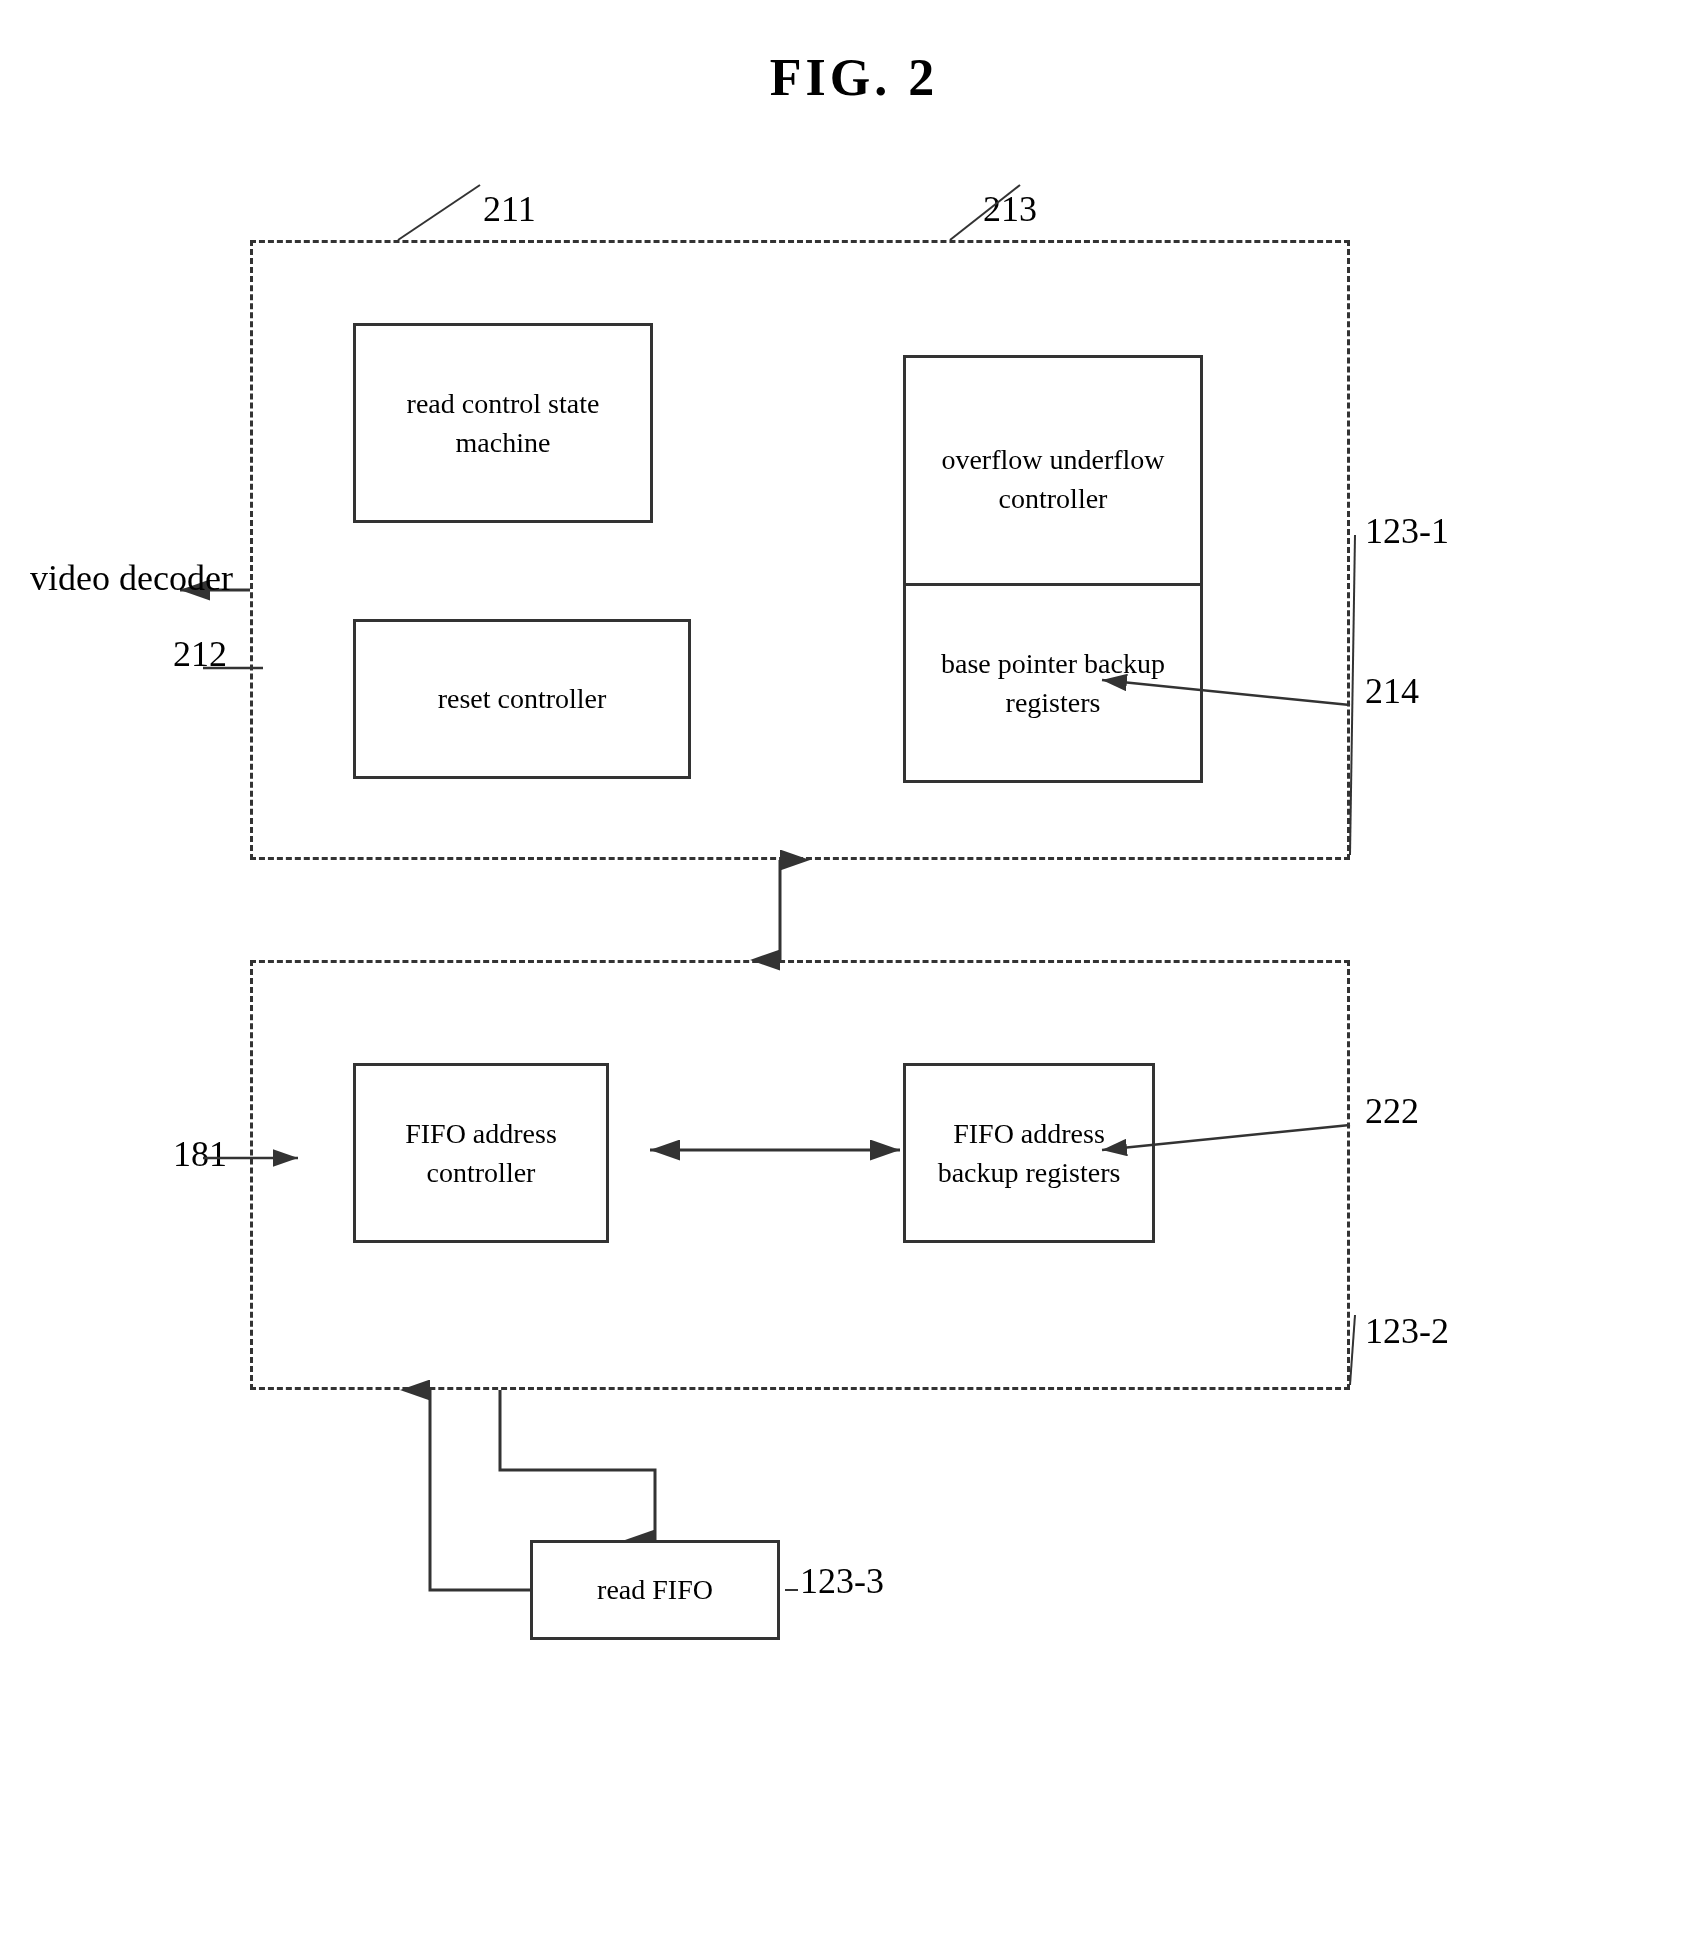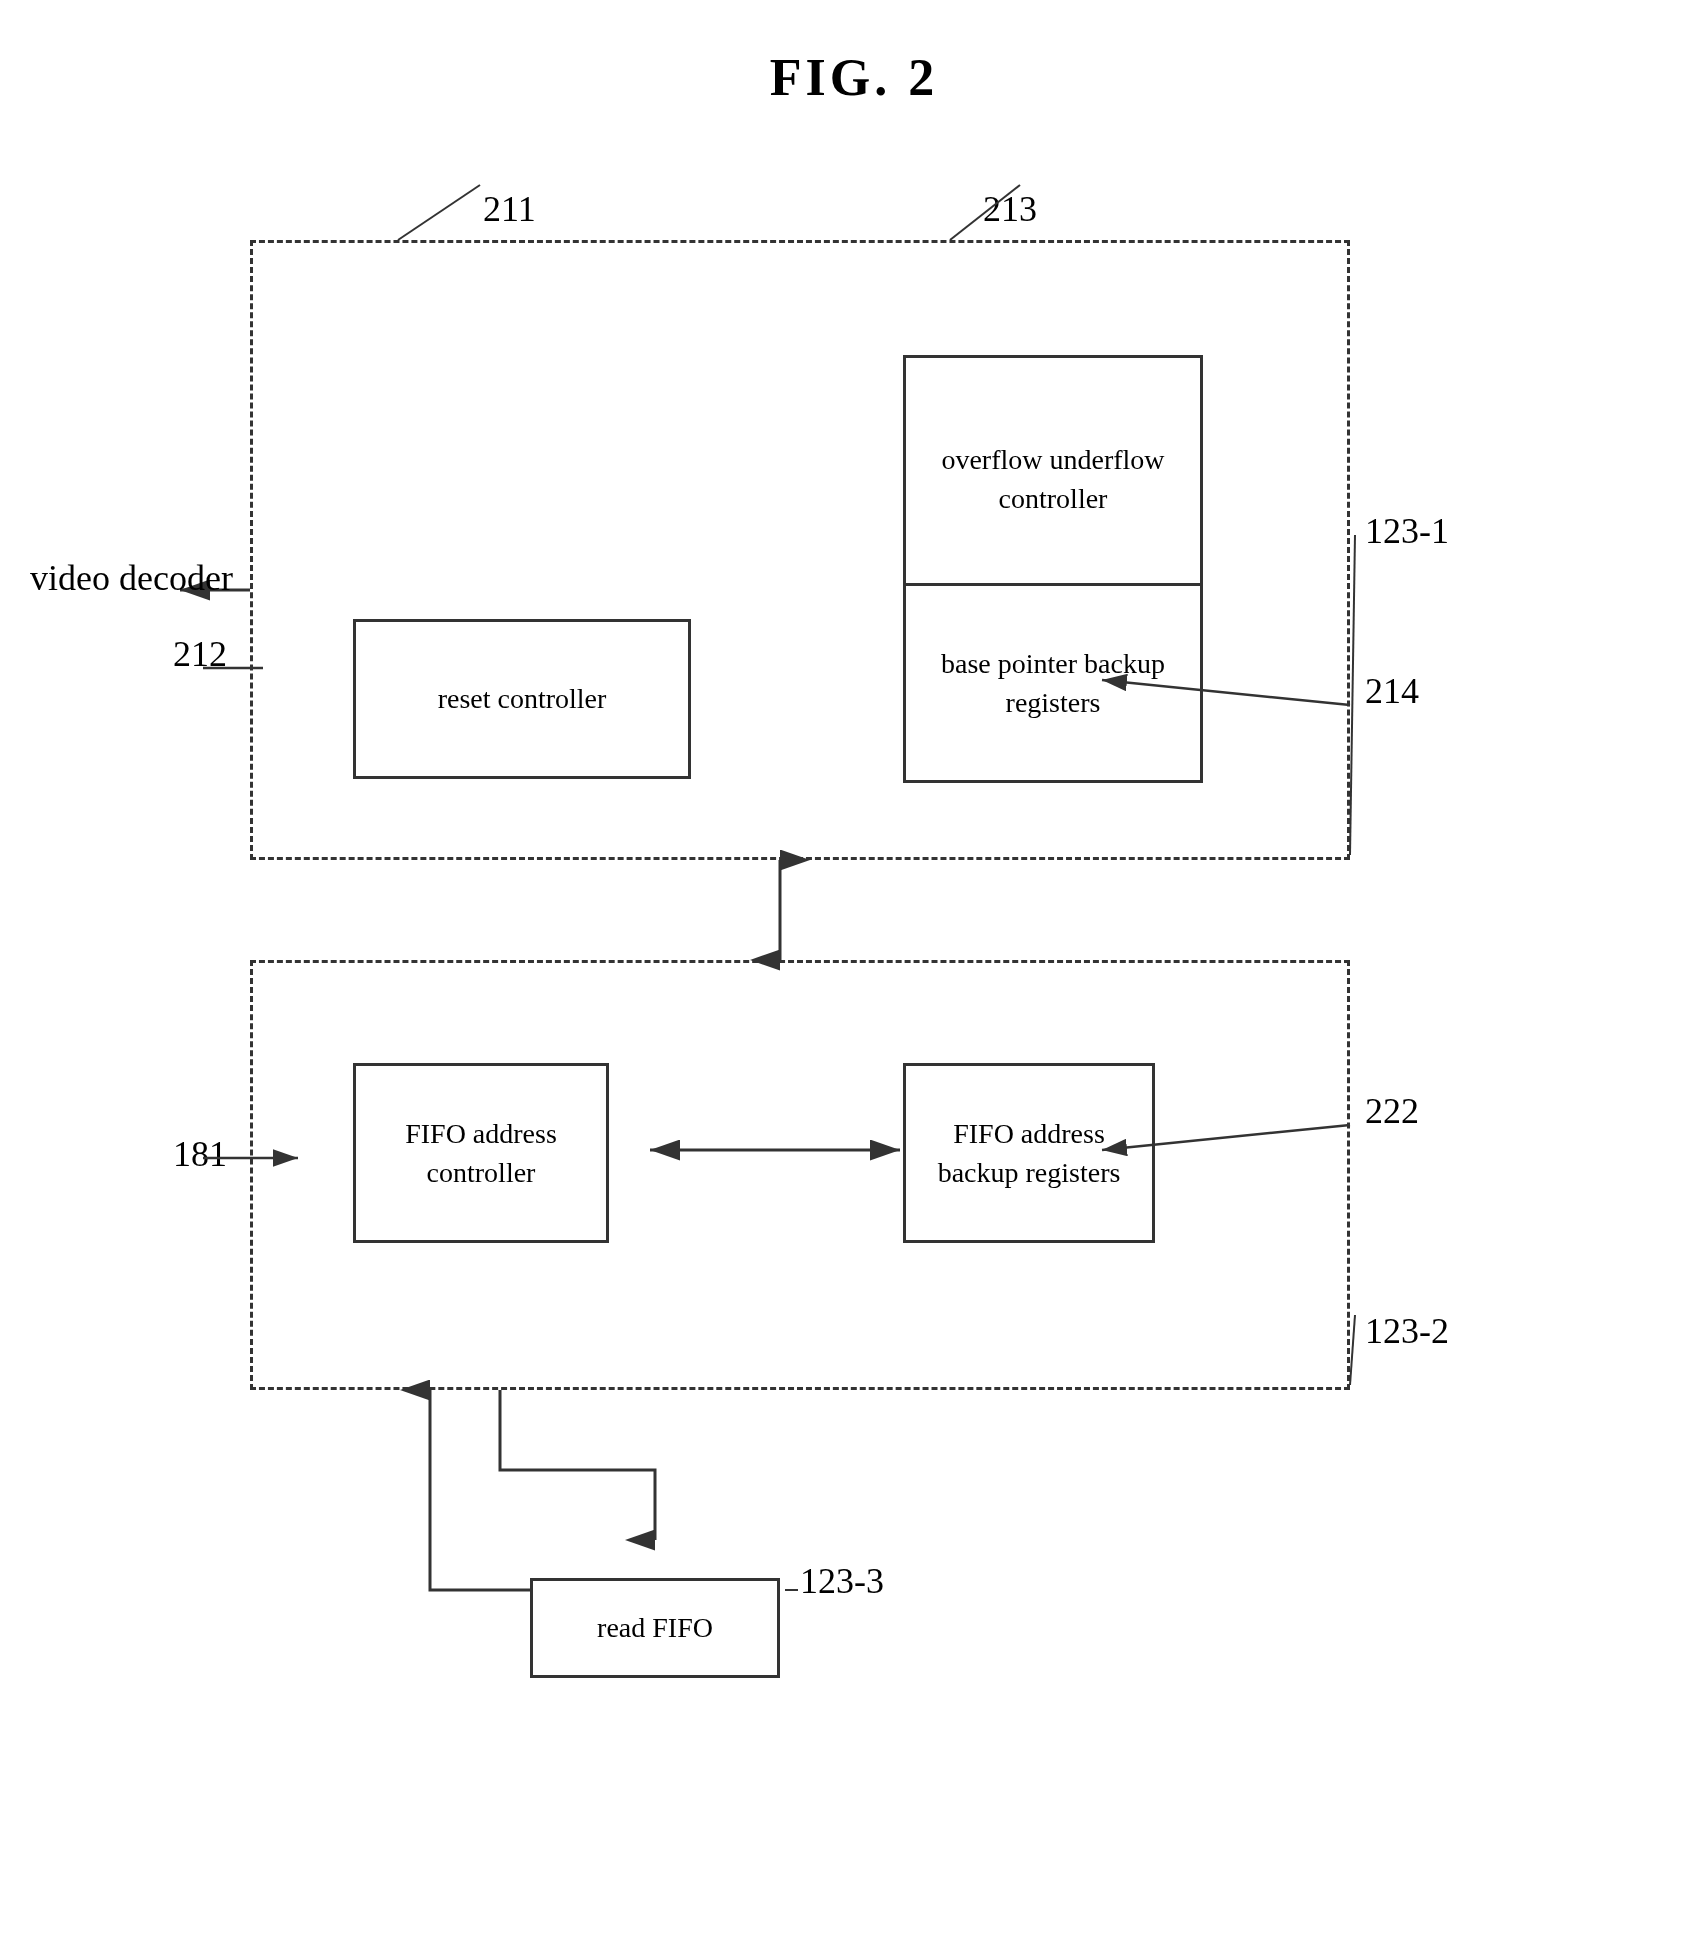--- a/index.html
+++ b/index.html
@@ -118,21 +118,20 @@
       top: 1380px;
       left: 380px;
       width: 250px;
       height: 100px;
       border: 3px solid #333;
       background: #fff;
       display: flex;
       align-items: center;
       justify-content: center;
       font-size: 28px;
-      margin-top: 38px;
     }
 
     
     .label {
       position: absolute;
       font-size: 36px;
       font-family: 'Times New Roman', Times, serif;
     }
 
     
@@ -183,20 +182,24 @@
     <polyline points="480,1430 280,1430 280,1230" fill="none" stroke="#333" stroke-width="3" marker-end="url(#arrowhead-up)"></polyline>
 
   </svg>
 
   <div class="box-123-1">
 
     <div class="label" style="top:-55px; left:230px;">211</div>
 
     <div class="label" style="top:-55px; left:730px;">213</div>
 
+    <div class="comp-box box-read-control">
+      <span>read control
+state machine</span>
+    </div>
 
     <div class="comp-box box-overflow">
       <span>overflow
 underflow
 controller</span>
     </div>
 
     <div class="comp-box box-reset">
       <span>reset
 controller</span>

